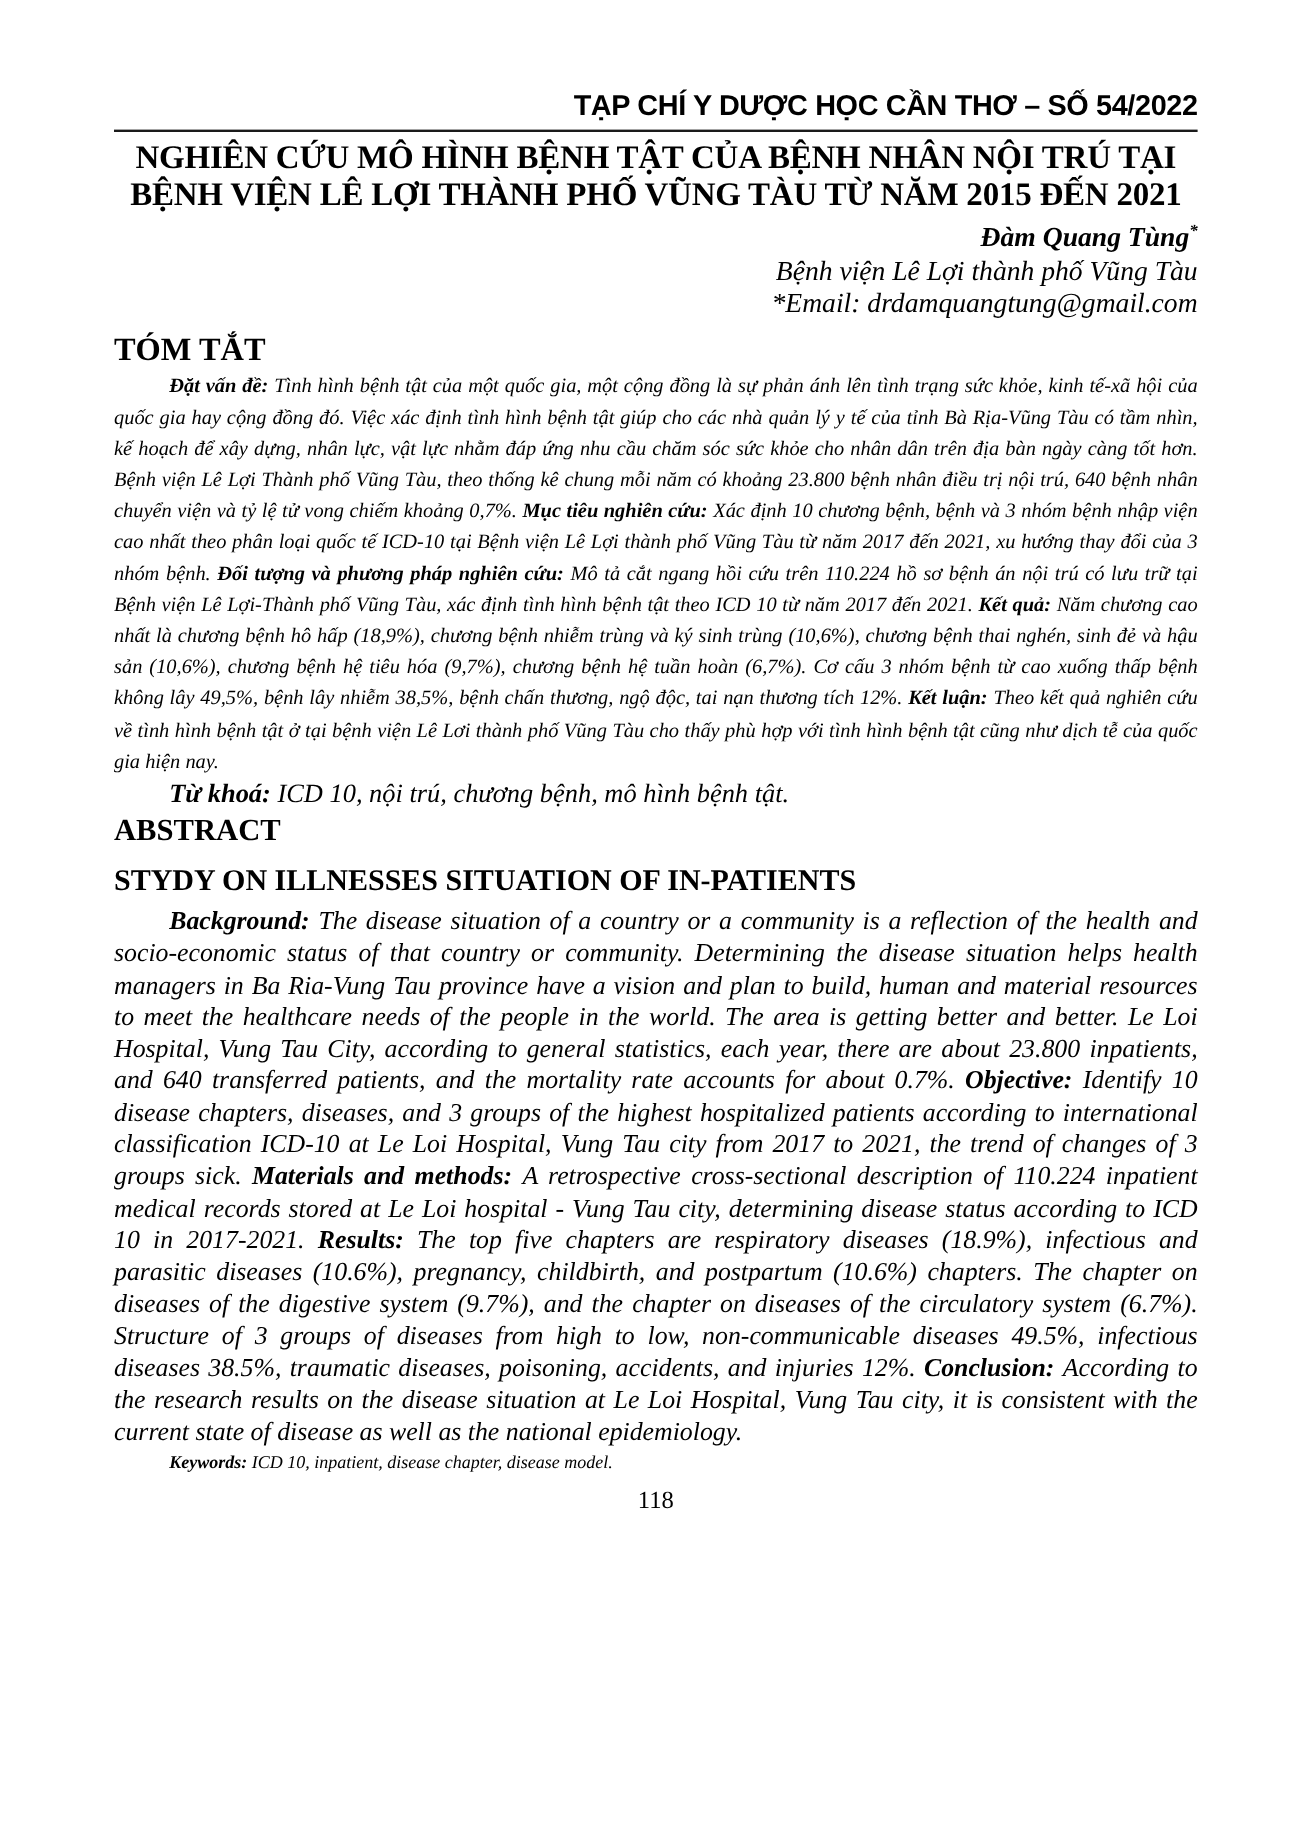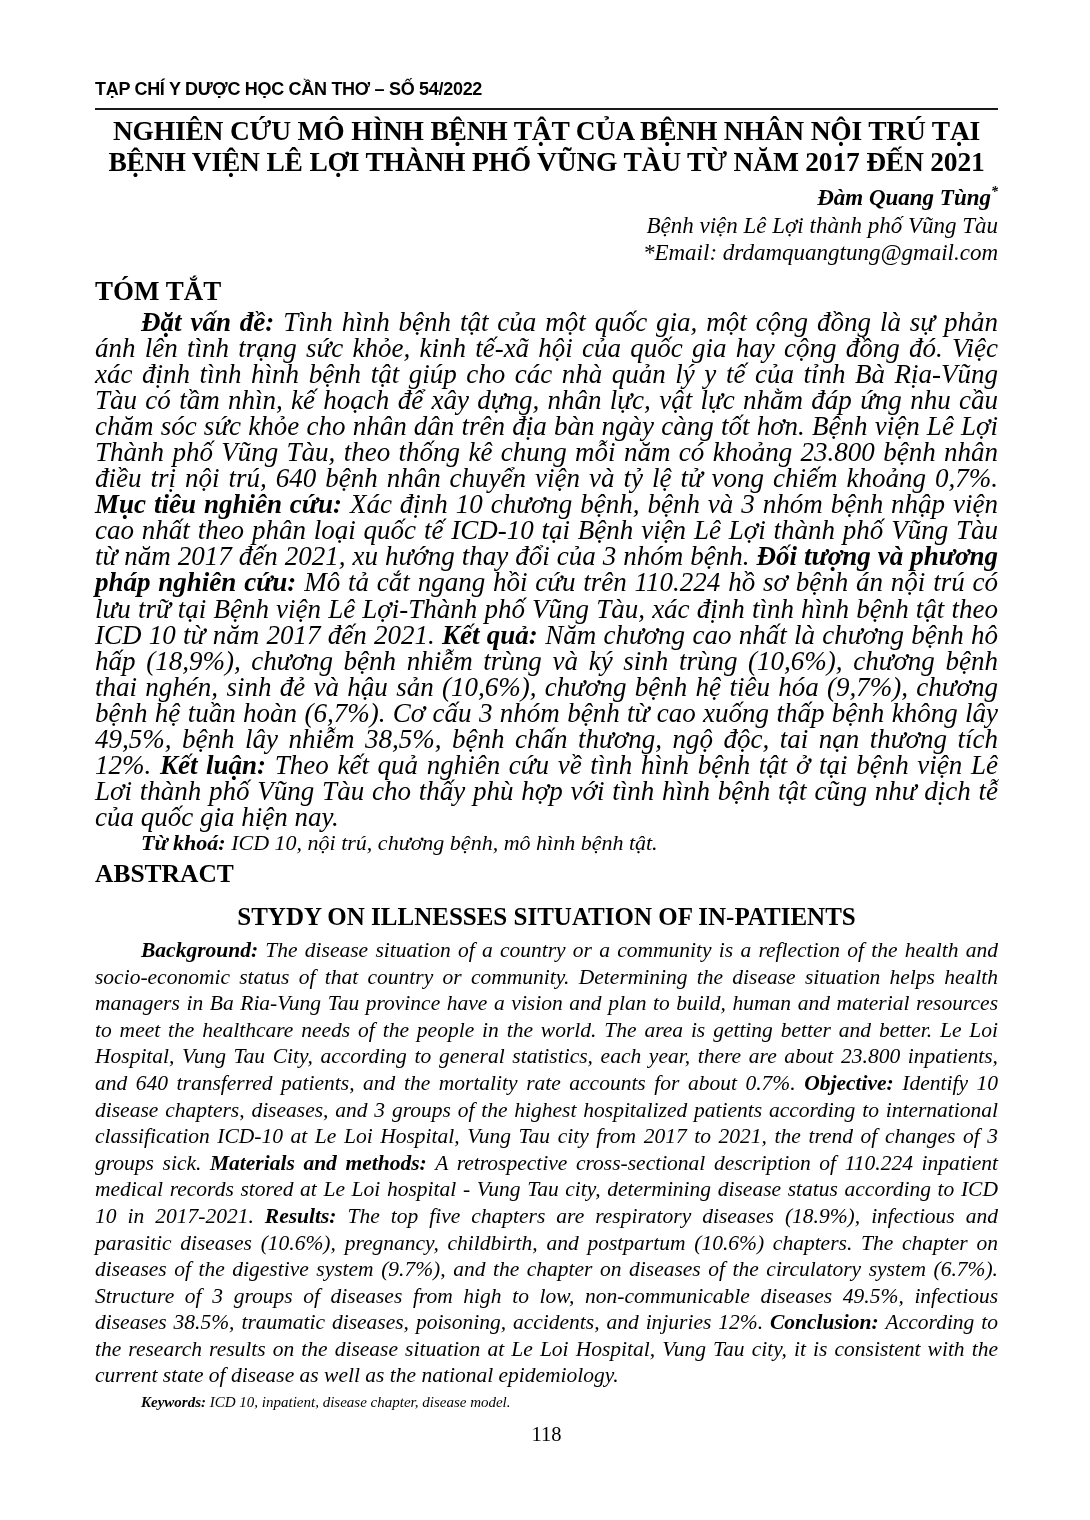--- a/index.html
+++ b/index.html
@@ -10,24 +10,24 @@
     color: #000;
     font-family: "Liberation Serif", "DejaVu Serif", serif;
     overflow: hidden;
   }
   .page {
     width: 1090px;
     height: 1520px;
     padding: 74px 92px 0 95px;
   }
   .journal-header {
-    text-align: left;
+    text-align: right;
     font-family: "Liberation Sans", "DejaVu Sans", sans-serif;
     font-weight: 700;
-    font-size: 18px;
+    font-size: 24px;
     line-height: 30px;
     letter-spacing: -0.3px;
   }
   .header-rule {
     border: none;
     border-top: 2.5px solid #1a1a1a;
     margin-top: 4px;
   }
   .vn-title {
     margin-top: 6px;
@@ -53,41 +53,41 @@
   .section-heading {
     margin-top: 9px;
     font-weight: 700;
     font-style: normal;
     font-size: 27px;
     line-height: 30px;
   }
   .abstract-vn {
     margin-top: 3px;
     font-style: italic;
-    font-size: 27px;
+    font-size: 17px;
     line-height: 26.1px;
     text-align: justify;
     text-indent: 46px;
   }
   .abstract-vn b, .abstract-en b, .kw-line b { font-weight: 700; }
   .kw-line {
     font-style: italic;
     font-size: 22px;
     line-height: 26.1px;
     text-indent: 46px;
   }
   .abstract-heading {
     margin-top: 3px;
     font-weight: 700;
     font-size: 25.5px;
     line-height: 29px;
   }
   .en-title {
     margin-top: 13px;
-    text-align: center;
+    text-align: left;
     font-weight: 700;
     font-size: 25px;
     line-height: 32.5px;
   }
   .abstract-en {
     margin-top: 3px;
     font-style: italic;
     font-size: 21.5px;
     line-height: 26.6px;
     text-align: justify;
@@ -110,21 +110,21 @@
 <body>
 
 <div class="page">
 
   <div class="journal-header">TẠP CHÍ Y DƯỢC HỌC CẦN THƠ – SỐ 54/2022</div>
 
   <hr class="header-rule">
 
   <h1 class="vn-title">
     <span>NGHIÊN CỨU MÔ HÌNH BỆNH TẬT CỦA BỆNH NHÂN NỘI TRÚ TẠI</span><br>
-    <span>BỆNH VIỆN LÊ LỢI THÀNH PHỐ VŨNG TÀU TỪ NĂM 2017 ĐẾN 2021</span>
+    <span>BỆNH VIỆN LÊ LỢI THÀNH PHỐ VŨNG TÀU TỪ NĂM 2015 ĐẾN 2021</span>
   </h1>
 
   <div class="author-block">
     <div class="author-line"><span>Đàm Quang Tùng</span><sup>*</sup></div>
     <div>Bệnh viện Lê Lợi thành phố Vũng Tàu</div>
     <div>*Email: drdamquangtung@gmail.com</div>
   </div>
 
   <h2 class="section-heading">TÓM TẮT</h2>
 

